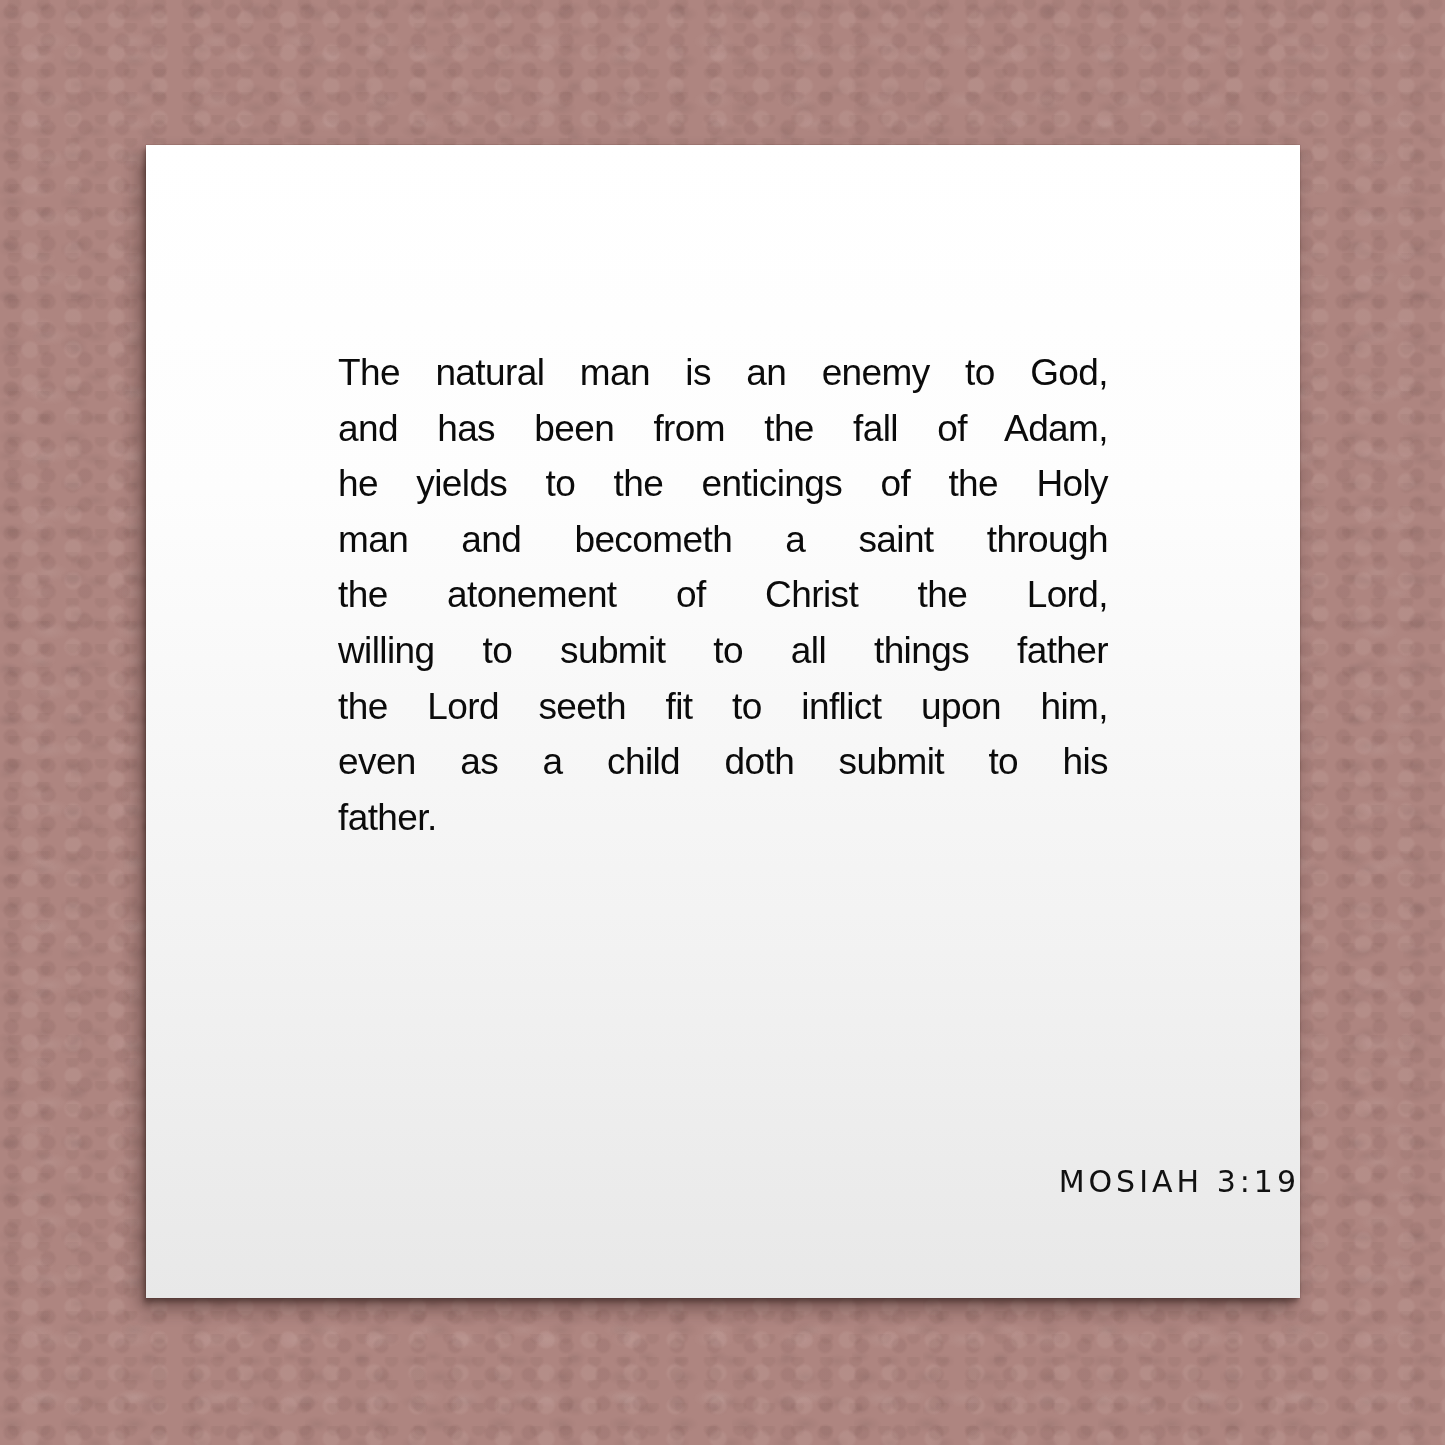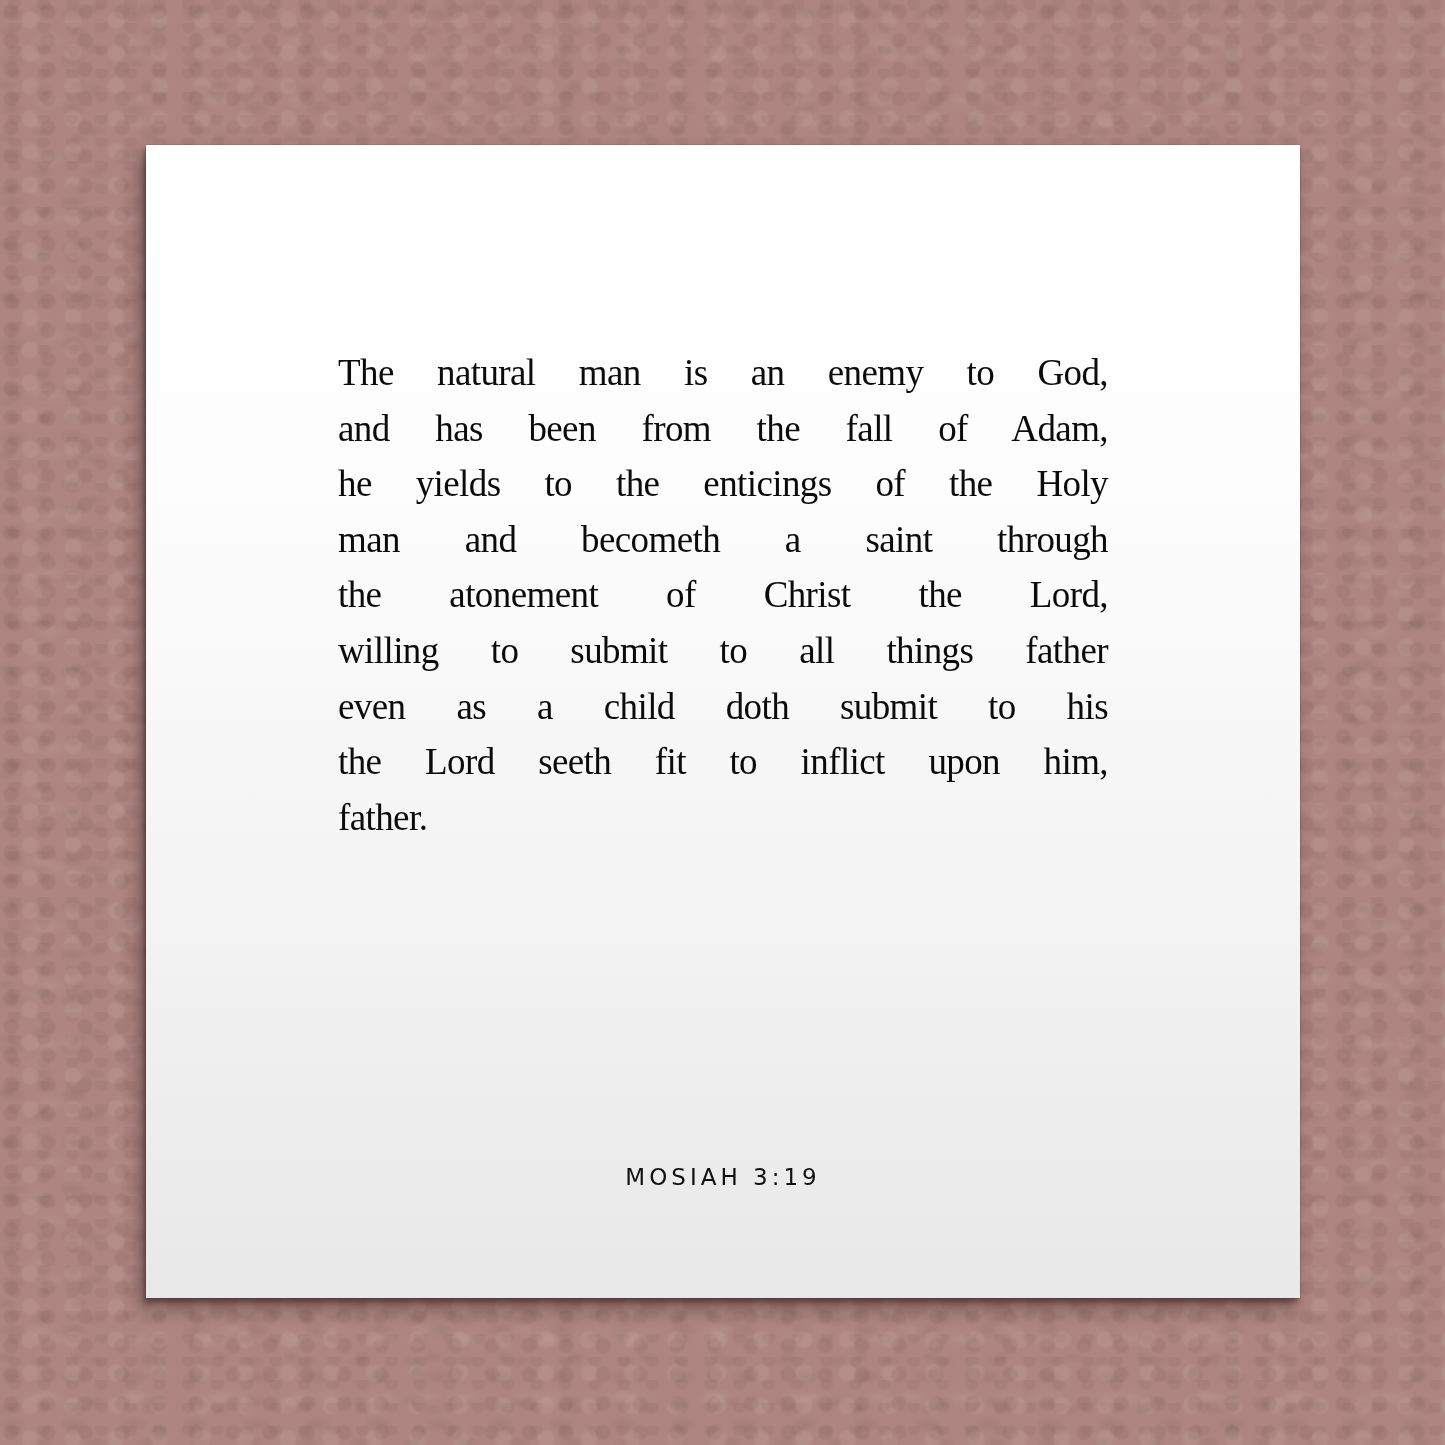--- a/index.html
+++ b/index.html
@@ -42,21 +42,21 @@
         -6px 10px 16px rgba(40, 20, 18, 0.45),
         -2px 4px 4px rgba(40, 20, 18, 0.35),
         0 0 1px rgba(60, 30, 28, 0.5);
     }
     .quote {
       position: absolute;
       left: 192px;
       top: 200px;
       width: 770px;
       margin: 0;
-      font-family: Liberation Serif, serif;
+      font-family: Liberation Sans, sans-serif;
       font-size: 37px;
       line-height: 55.6px;
       color: #0b0b0b;
       text-align: justify;
       letter-spacing: -0.6px;
       word-spacing: 0px;
     }
     .quote .line {
       display: block;
       text-align: justify;
@@ -65,40 +65,40 @@
       height: 55.6px;
     }
     .quote .line.last {
       text-align-last: left;
     }
     .reference {
       position: absolute;
       left: 0;
       right: 0;
       top: 1019px;
-      text-align: center;
+      text-align: right;
       font-family: "DejaVu Sans", "Liberation Sans", sans-serif;
-      font-size: 23px;
+      font-size: 30px;
       letter-spacing: 4px;
       color: #111111;
       text-transform: uppercase;
     }
   </style>
 </head>
 <body>
 
 <div class="wall-texture"></div>
 
 <div class="card">
   <p class="quote">
     <span class="line">The natural man is an enemy to God,</span>
     <span class="line">and has been from the fall of Adam,</span>
     <span class="line">he yields to the enticings of the Holy</span>
     <span class="line">man and becometh a saint through</span>
     <span class="line">the atonement of Christ the Lord,</span>
     <span class="line">willing to submit to all things father</span>
+    <span class="line">the Lord seeth fit to inflict upon him,</span>
     <span class="line">even as a child doth submit to his</span>
-    <span class="line">the Lord seeth fit to inflict upon him,</span>
     <span class="line last">father.</span>
   </p>
 
   <div class="reference">MOSIAH 3:19</div>
 </div>
 
 </body></html>

